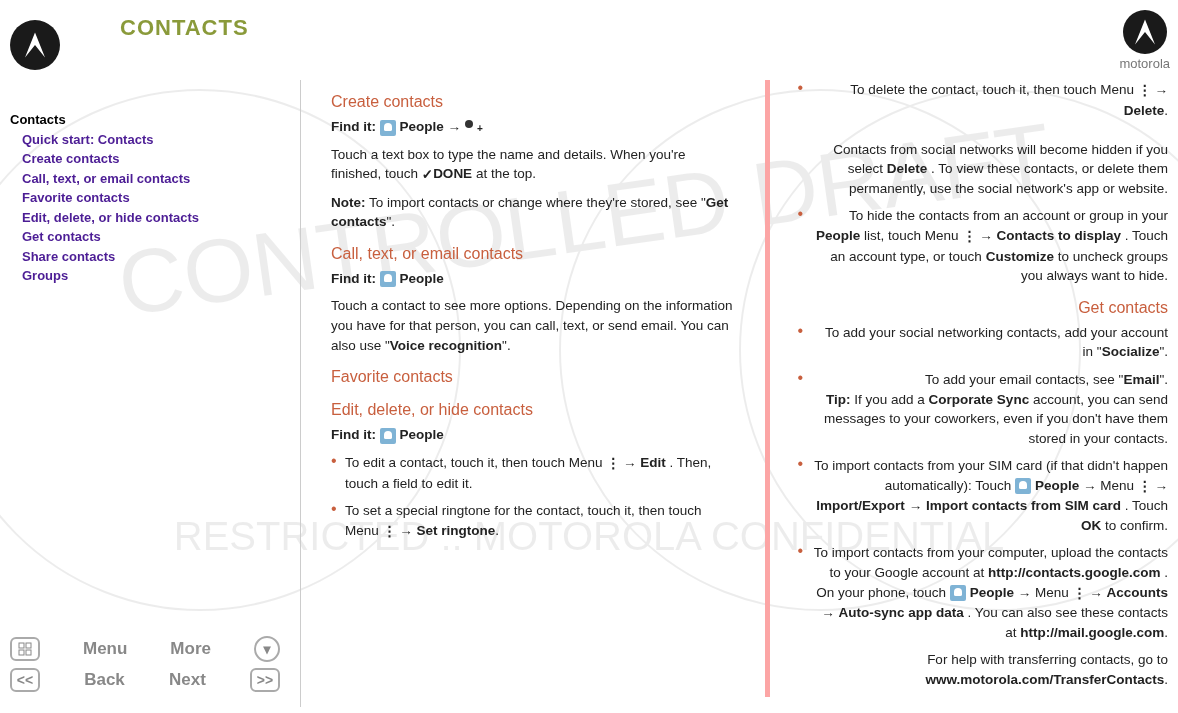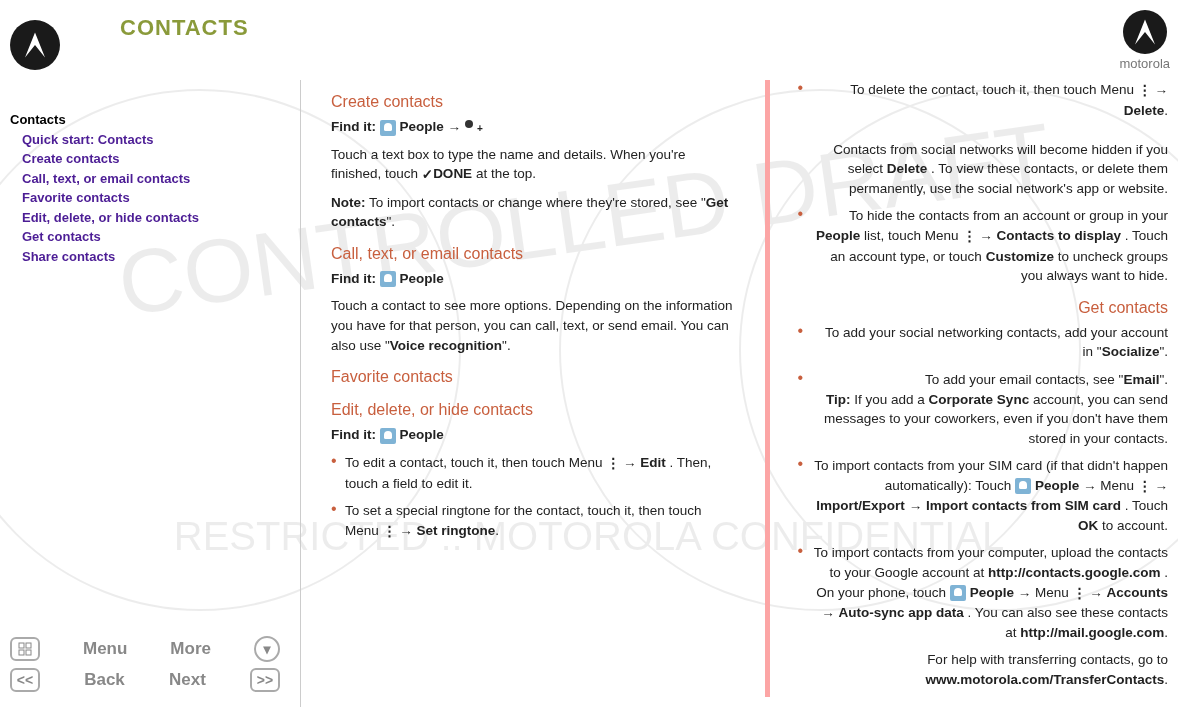--- a/index.html
+++ b/index.html
@@ -80,20 +80,21 @@
     <div class="nav">
       <div class="nav-item active">Contacts</div>
       <div class="nav-sub">
         <div class="nav-item">Quick start: Contacts</div>
         <div class="nav-item">Create contacts</div>
         <div class="nav-item">Call, text, or email contacts</div>
         <div class="nav-item">Favorite contacts</div>
         <div class="nav-item">Edit, delete, or hide contacts</div>
         <div class="nav-item">Get contacts</div>
         <div class="nav-item">Share contacts</div>
+        <div class="nav-item">Groups</div>
       </div>
     </div>
 
     <div class="bottom-controls">
       <div class="ctl-row">
         <span class="ctl-btn">
           <svg width="14" height="14" viewBox="0 0 14 14">
               <rect x="1" y="1" width="5" height="5" fill="none" stroke="#888"></rect>
               <rect x="8" y="1" width="5" height="5" fill="none" stroke="#888"></rect>
               <rect x="1" y="8" width="5" height="5" fill="none" stroke="#888"></rect>
@@ -221,21 +222,21 @@
             <strong>People</strong>
             <span class="arrow">→</span>
             <span> Menu </span>
             <span class="icon-menu">⋮</span>
             <span class="arrow">→</span>
             <strong>Import/Export</strong>
             <span class="arrow">→</span>
             <strong>Import contacts from SIM card</strong>
             <span>. Touch </span>
             <strong>OK</strong>
-            <span> to account.</span>
+            <span> to confirm.</span>
           </li>
           <li>
             <span>To import contacts from your computer, upload the contacts to your Google account at </span>
             <strong>http://contacts.google.com</strong>
             <span>. On your phone, touch </span>
             <span class="icon-inline icon-people"></span>
             <strong>People</strong>
             <span class="arrow">→</span>
             <span> Menu </span>
             <span class="icon-menu">⋮</span>

